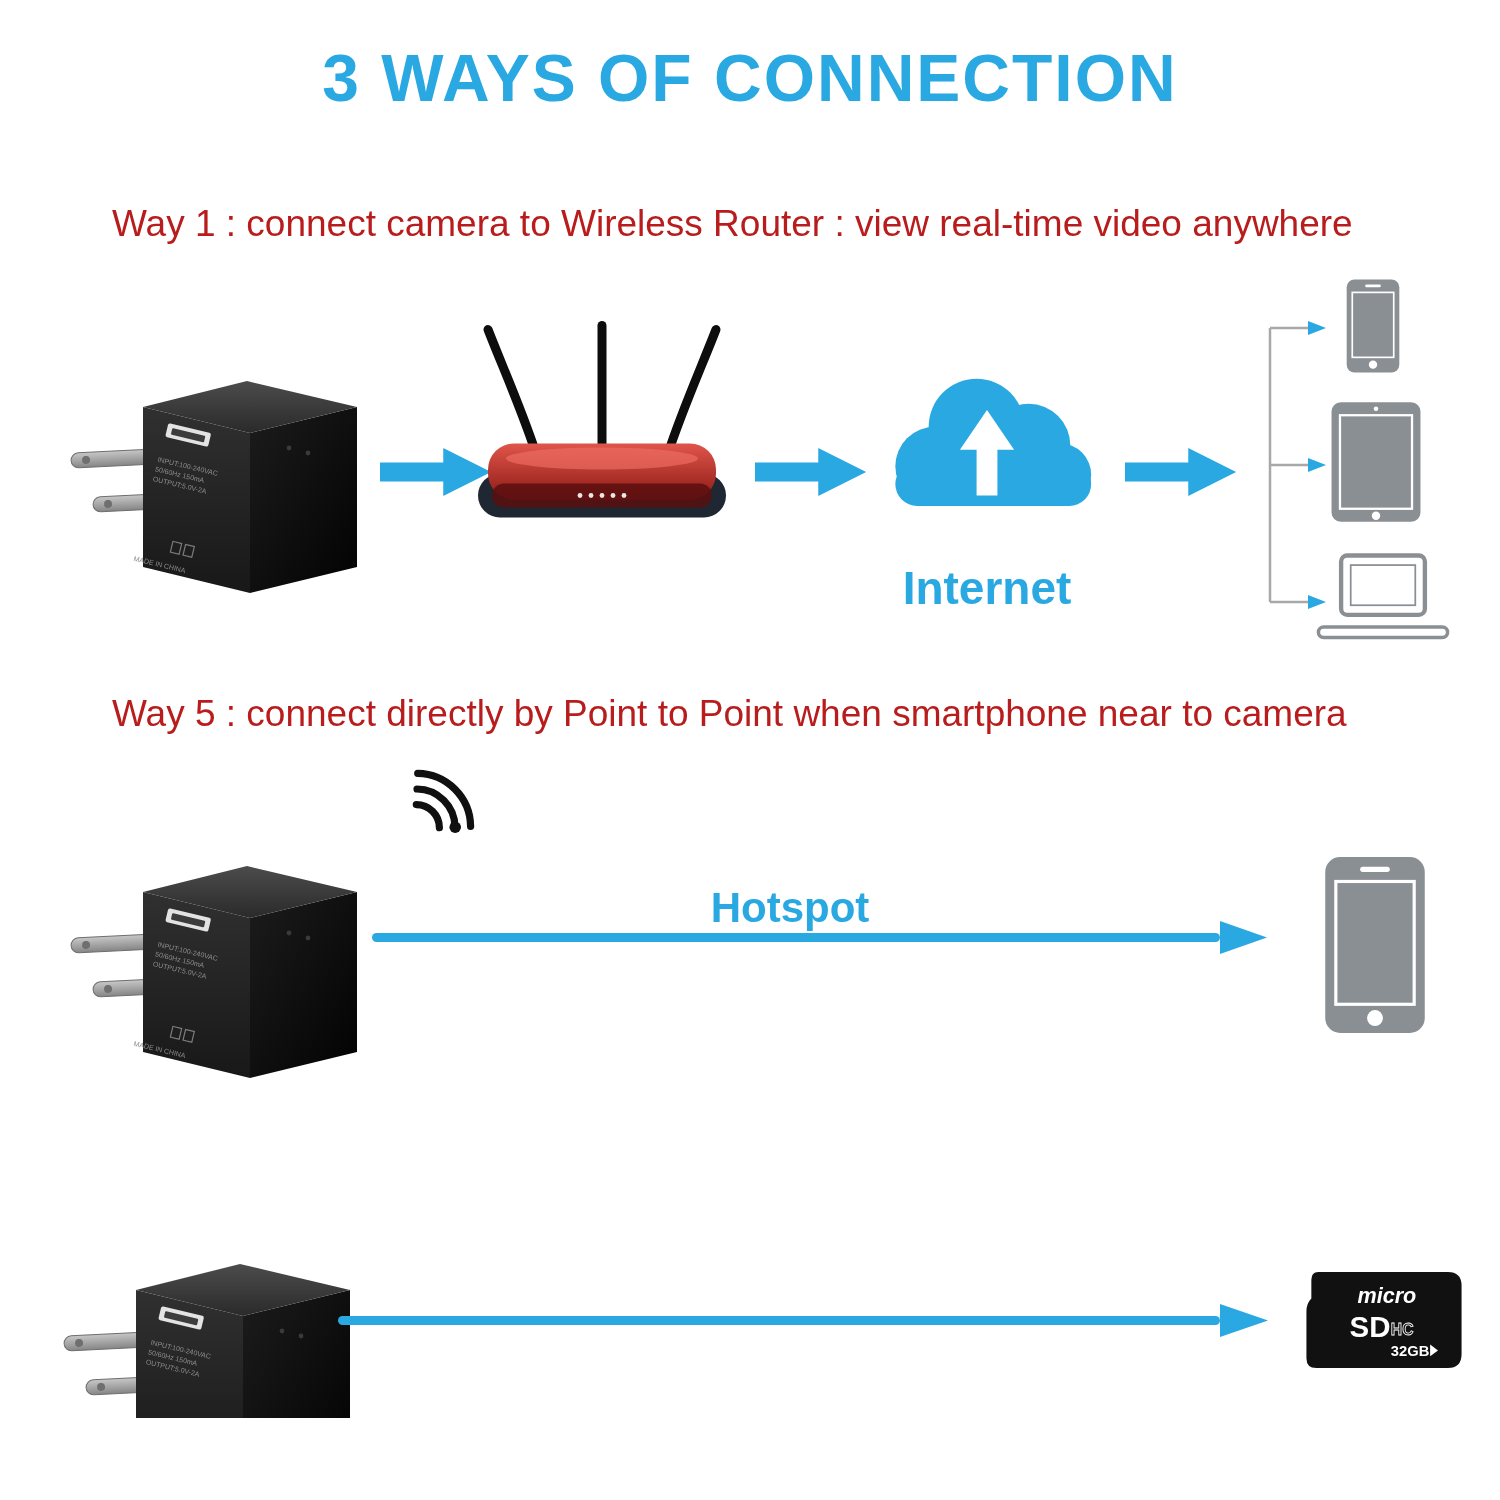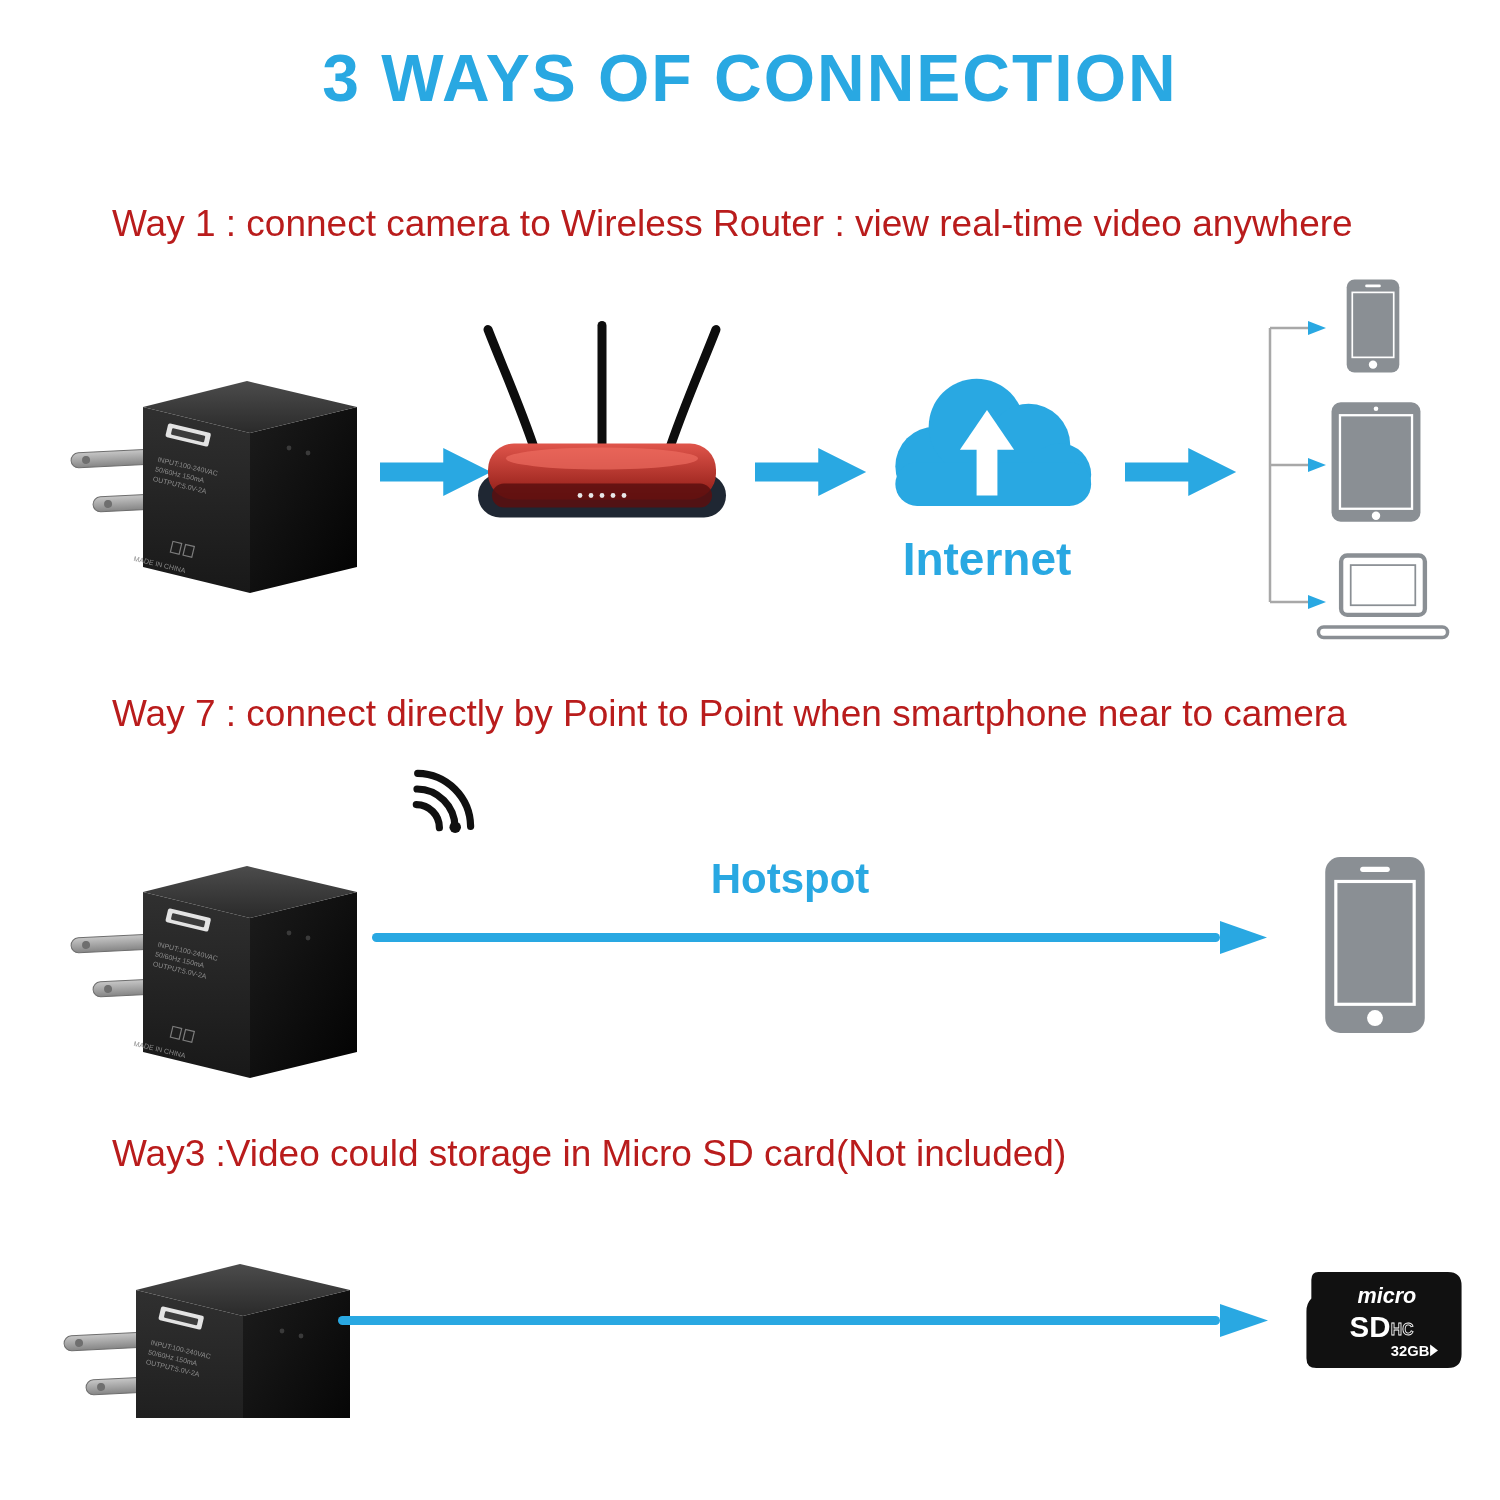--- a/index.html
+++ b/index.html
@@ -13,21 +13,21 @@
     position:absolute;left:0;top:40px;width:100%;
     text-align:center;font-size:66px;font-weight:bold;
     color:#29a8e2;letter-spacing:2px;
   }
   .way-heading{
     position:absolute;left:112px;
     font-size:37px;font-weight:400;color:#b91c1c;
     white-space:nowrap;
   }
   .big-label{
-    position:absolute;text-align:center;font-weight:bold;color:#29a8e2;
+    position:absolute;text-align:center;font-weight:bold;color:#29a8e2;margin-top:29px;
   }
   svg text{font-family:"Liberation Sans", sans-serif;}
 </style>
 </head>
 <body>
 
 <div class="canvas">
 
   <svg width="0" height="0" style="position:absolute" aria-hidden="true">
     <defs>
@@ -167,21 +167,21 @@
   <svg class="abs" style="left:1330px;top:400px" width="92" height="124" viewBox="0 0 120 160">
     <use href="#sym-tablet"></use>
   </svg>
 
   <svg class="abs" style="left:1312px;top:552px" width="142" height="96" viewBox="0 0 160 110">
     <rect x="32" y="4" width="96" height="68" rx="7" fill="#ffffff" stroke="#8a8f94" stroke-width="5"></rect>
     <rect x="43" y="15" width="74" height="46" fill="#ffffff" stroke="#8a8f94" stroke-width="2"></rect>
     <rect x="6" y="86" width="148" height="12" rx="6" fill="#ffffff" stroke="#8a8f94" stroke-width="4"></rect>
   </svg>
 
-  <div class="way-heading" style="top:693px">Way 7 : connect directly by Point to Point when smartphone near to camera</div>
+  <div class="way-heading" style="top:693px">Way 5 : connect directly by Point to Point when smartphone near to camera</div>
 
   <svg class="abs" style="left:65px;top:830px" width="300" height="260" viewBox="0 0 300 260">
     <use href="#sym-charger"></use>
   </svg>
 
   <svg class="abs" style="left:388px;top:760px" width="96" height="96" viewBox="0 0 100 100">
     <g transform="rotate(45 50 50)" stroke="#101010" stroke-width="7.5" stroke-linecap="round" fill="none">
       <path d="M33,62 A24,24 0 0 1 67,62"></path>
       <path d="M22,50 A40,40 0 0 1 78,50"></path>
       <path d="M11,38 A56,56 0 0 1 89,38"></path>
@@ -193,21 +193,20 @@
 
   <svg class="abs" style="left:372px;top:912px" width="895" height="50" viewBox="0 0 895 50">
     <rect x="0" y="21" width="848" height="9" rx="4.5" fill="#29a8e2"></rect>
     <polygon points="848,9 895,25.5 848,42" fill="#29a8e2"></polygon>
   </svg>
 
   <svg class="abs" style="left:1322px;top:855px" width="106" height="180" viewBox="0 0 100 170">
     <use href="#sym-phone"></use>
   </svg>
 
-  <div class="way-heading" style="top:1133px">Way3 :Video could storage in Micro SD card(Not included)</div>
 
   <svg class="abs" style="left:58px;top:1228px" width="300" height="260" viewBox="0 0 300 260">
     <use href="#sym-charger"></use>
   </svg>
 
   <svg class="abs" style="left:338px;top:1295px" width="930" height="50" viewBox="0 0 930 50">
     <rect x="0" y="21" width="882" height="9" rx="4.5" fill="#29a8e2"></rect>
     <polygon points="882,9 930,25.5 882,42" fill="#29a8e2"></polygon>
   </svg>
 

